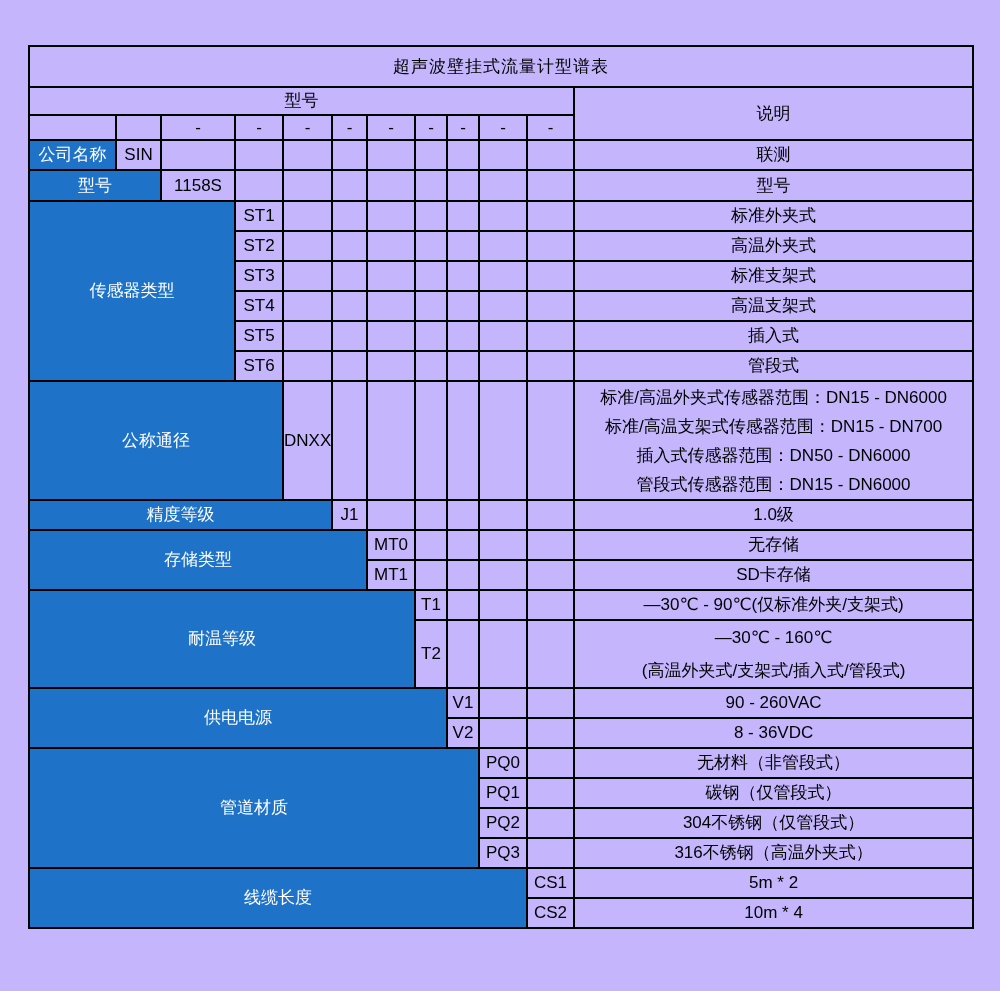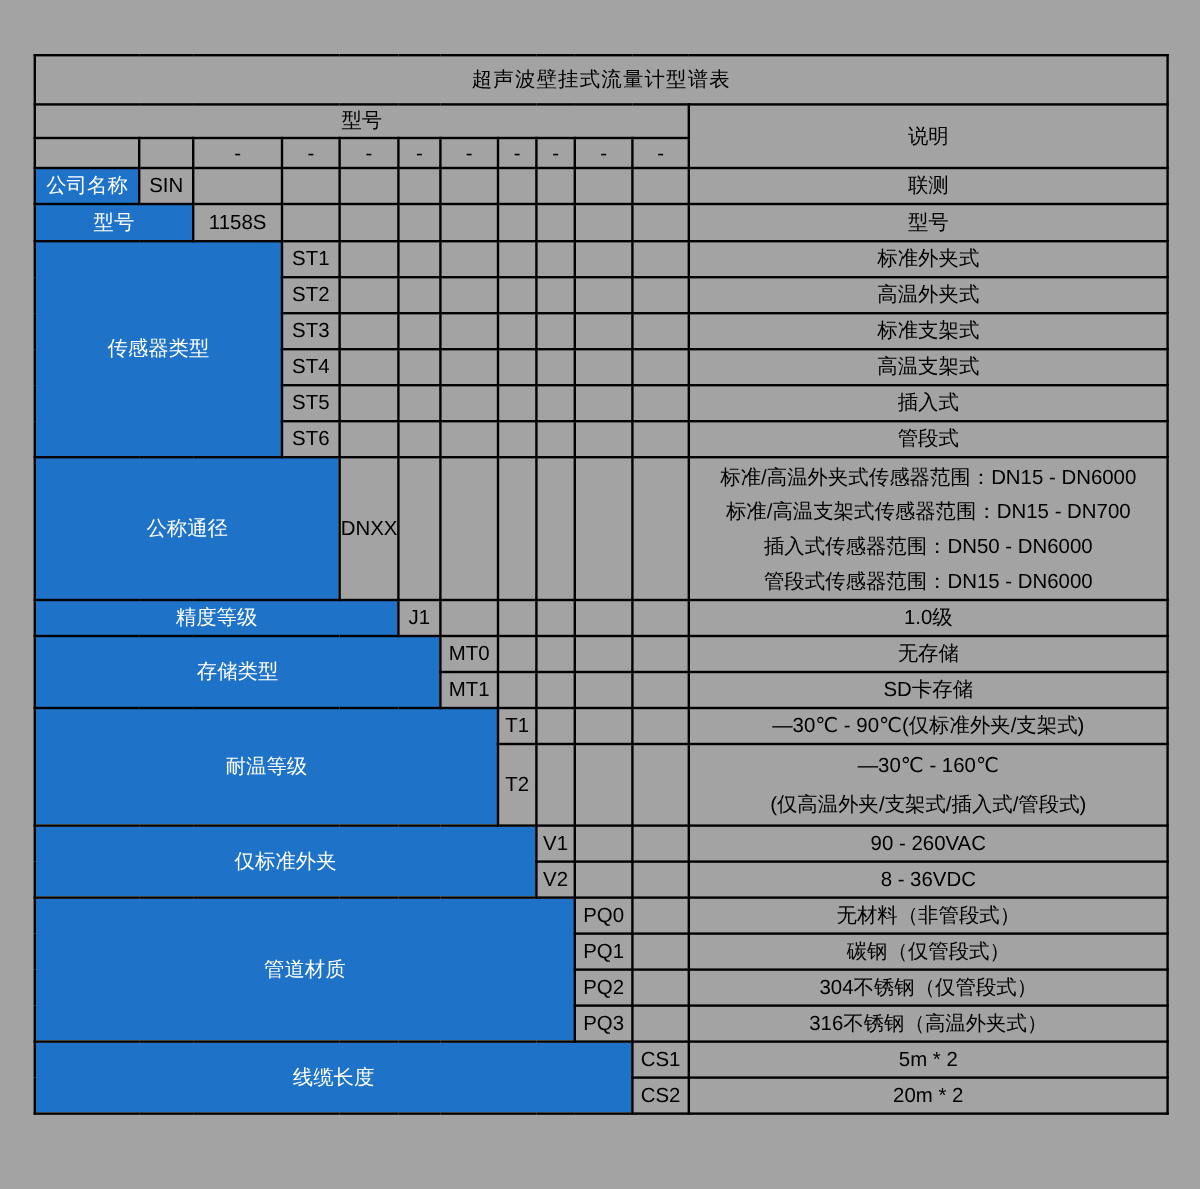--- a/index.html
+++ b/index.html
@@ -8,21 +8,21 @@
     background: #ffffff;
     width: 1000px;
     height: 991px;
     font-family: "Liberation Sans", "DejaVu Sans", sans-serif;
     color: #000000;
   }
   .sheet {
     position: relative;
     width: 1000px;
     height: 991px;
-    background: #a3a3a3;
+    background: #c4b5fd;
     overflow: hidden;
   }
   table.spec {
     position: absolute;
     left: 28px;
     top: 45px;
     width: 945px;
     border-collapse: collapse;
     table-layout: fixed;
   }
@@ -265,26 +265,26 @@
       <td></td>
       <td>—30℃ - 90℃(仅标准外夹/支架式)</td>
     </tr>
     <tr class="rh-t2">
       <td class="code">T2</td>
       <td></td>
       <td></td>
       <td></td>
       <td class="desc-multi">
         <span class="line-t2">—30℃ - 160℃</span>
-        <span class="line-t2">(仅高温外夹/支架式/插入式/管段式)</span>
+        <span class="line-t2">(高温外夹式/支架式/插入式/管段式)</span>
       </td>
     </tr>
 
     <tr class="rh-30">
-      <td class="label" colspan="8" rowspan="2">仅标准外夹</td>
+      <td class="label" colspan="8" rowspan="2">供电电源</td>
       <td class="code">V1</td>
       <td></td>
       <td></td>
       <td>90 - 260VAC</td>
     </tr>
     <tr class="rh-30">
       <td class="code">V2</td>
       <td></td>
       <td></td>
       <td>8 - 36VDC</td>
@@ -312,17 +312,17 @@
       <td>316不锈钢（高温外夹式）</td>
     </tr>
 
     <tr class="rh-30">
       <td class="label" colspan="10" rowspan="2">线缆长度</td>
       <td class="code">CS1</td>
       <td>5m * 2</td>
     </tr>
     <tr class="rh-30">
       <td class="code">CS2</td>
-      <td>20m * 2</td>
+      <td>10m * 4</td>
     </tr>
   </tbody>
     </table>
 </div>
 
 </body></html>

